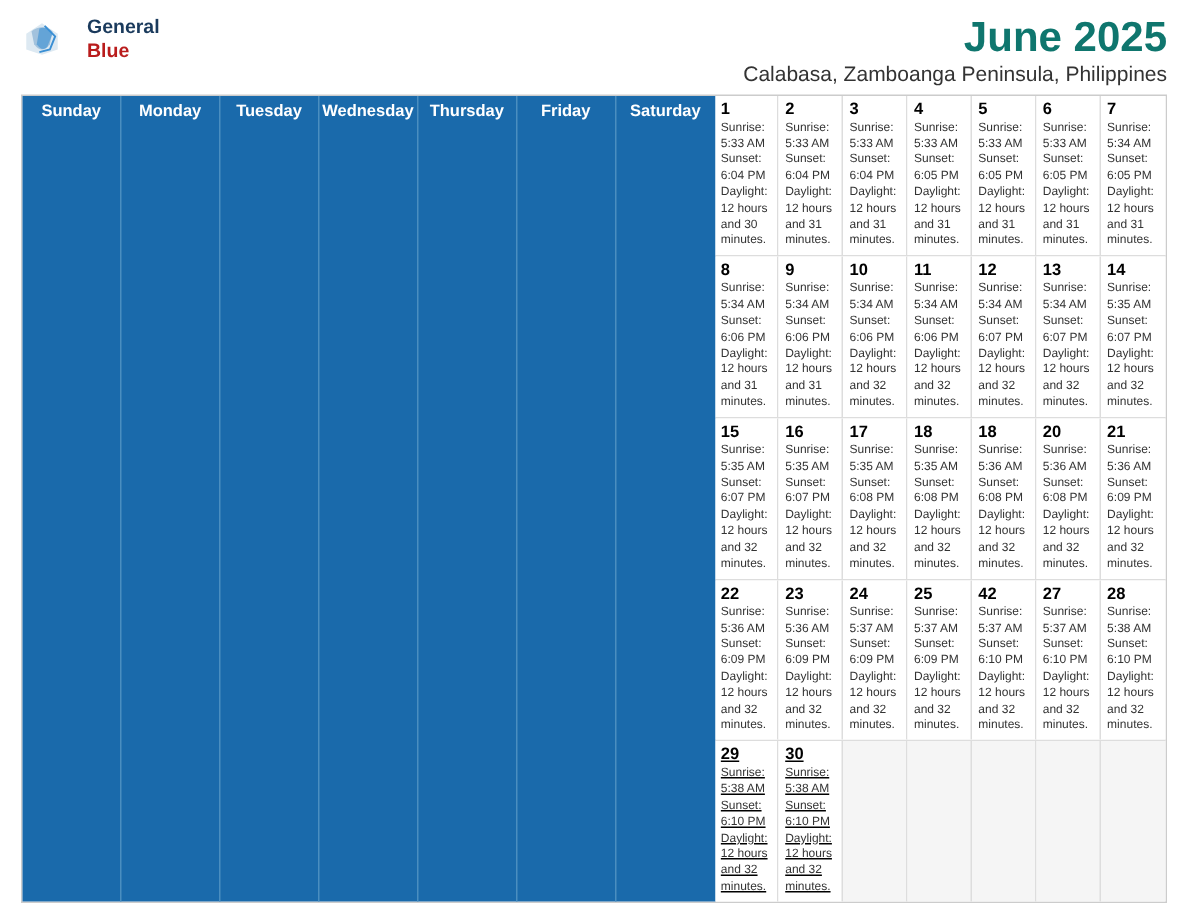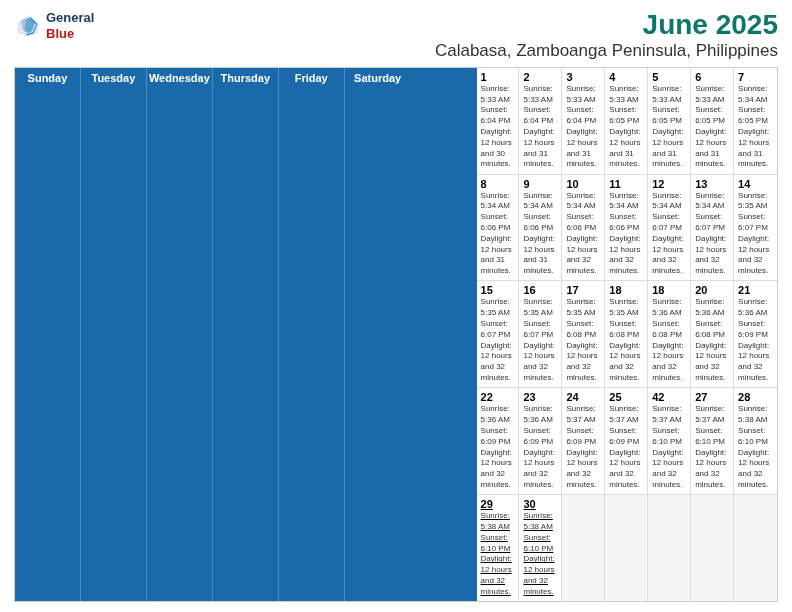--- a/index.html
+++ b/index.html
@@ -19,21 +19,21 @@
     }
     .header {
       display: flex;
       align-items: flex-start;
       justify-content: space-between;
       margin-bottom: 6px;
     }
     .logo {
       display: flex;
       align-items: center;
-      gap: 4px;
+      gap: 16px;
     }
     .logo-text {
       font-size: 13px;
       font-weight: bold;
       color: #1a3a5c;
       line-height: 1.2;
     }
     .logo-icon {
       width: 28px;
       height: 28px;
@@ -41,21 +41,21 @@
     .title-block {
       text-align: right;
     }
     .title-month {
       font-size: 28px;
       font-weight: bold;
       color: #0f766e;
       line-height: 1.1;
     }
     .title-location {
-      font-size: 17px;
+      font-size: 14px;
       color: #333;
     }
     .calendar {
       flex: 1;
       display: flex;
       flex-direction: row;
       border: 1px solid #ccc;
     }
     .cal-header {
       display: grid;
@@ -125,20 +125,21 @@
     </div>
     <div class="title-block">
       <div class="title-month">June 2025</div>
       <div class="title-location">Calabasa, Zamboanga Peninsula, Philippines</div>
     </div>
   </div>
 
   <div class="calendar">
     <div class="cal-header">
     <div class="cal-header-cell">Sunday</div>
+        <div class="cal-header-cell">Monday</div>
         <div class="cal-header-cell">Tuesday</div>
         <div class="cal-header-cell">Wednesday</div>
         <div class="cal-header-cell">Thursday</div>
         <div class="cal-header-cell">Friday</div>
         <div class="cal-header-cell">Saturday</div>
       </div>
     <div class="cal-body">
     <div class="cal-row">
           <div class="cal-cell">
             <span class="day-num">1</span>

